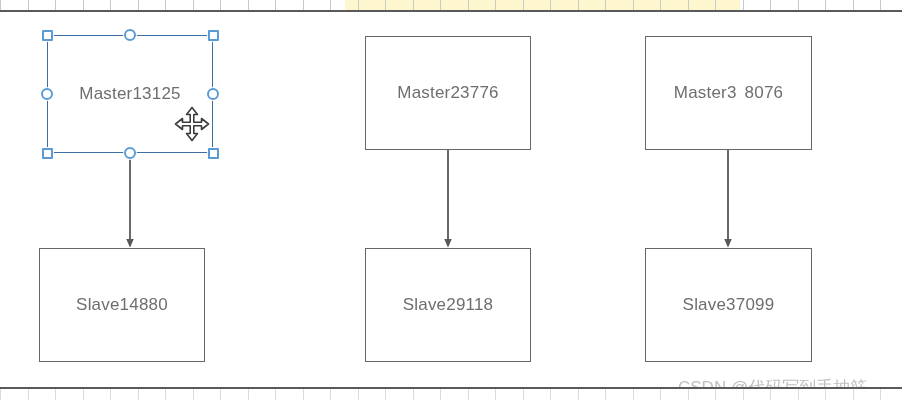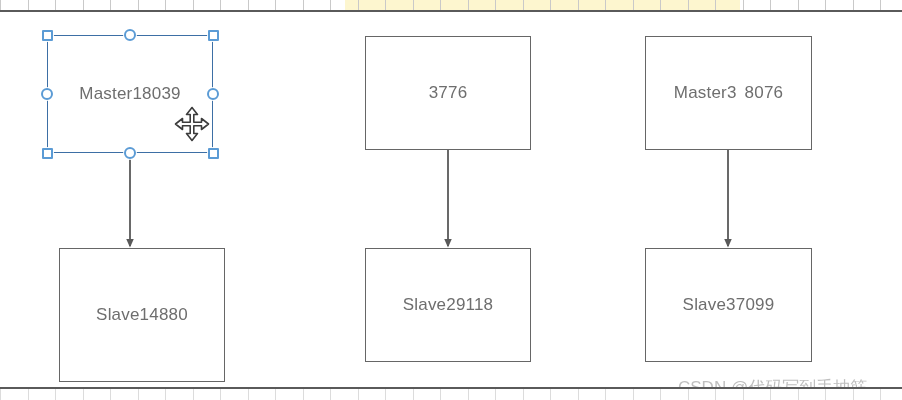--- a/index.html
+++ b/index.html
@@ -185,30 +185,31 @@
         </marker>
       </defs>
     <line x1="130" y1="141" x2="130" y2="234" stroke="#595959" stroke-width="1.8" marker-end="url(#arrowhead)"></line>
         <line x1="448" y1="138" x2="448" y2="234" stroke="#595959" stroke-width="1.8" marker-end="url(#arrowhead)"></line>
         <line x1="728" y1="138" x2="728" y2="234" stroke="#595959" stroke-width="1.8" marker-end="url(#arrowhead)"></line>
       </svg>
 
     <div id="nodes-layer">
         <div class="node selected" style="left: 47px; top: 23px; width: 166px; height: 118px; color: rgb(110, 110, 110);">
           <span>Master1</span>
-          <span class="node-port">8039</span>
+          <span class="node-port">3125</span>
         </div>
         <div class="node" style="left: 365px; top: 24px; width: 166px; height: 114px; border-color: rgb(102, 102, 102); color: rgb(110, 110, 110);">
+          <span>Master2</span>
           <span class="node-port">3776</span>
         </div>
         <div class="node" style="left: 645px; top: 24px; width: 167px; height: 114px; border-color: rgb(102, 102, 102); color: rgb(110, 110, 110); gap: 8px;">
           <span>Master3</span>
           <span class="node-port">8076</span>
         </div>
-        <div class="node" style="left: 59px; top: 236px; width: 166px; height: 134px; border-color: rgb(102, 102, 102); color: rgb(110, 110, 110);">
+        <div class="node" style="left: 39px; top: 236px; width: 166px; height: 114px; border-color: rgb(102, 102, 102); color: rgb(110, 110, 110);">
           <span>Slave1</span>
           <span class="node-port">4880</span>
         </div>
         <div class="node" style="left: 365px; top: 236px; width: 166px; height: 114px; border-color: rgb(102, 102, 102); color: rgb(110, 110, 110);">
           <span>Slave2</span>
           <span class="node-port">9118</span>
         </div>
         <div class="node" style="left: 645px; top: 236px; width: 167px; height: 114px; border-color: rgb(102, 102, 102); color: rgb(110, 110, 110);">
           <span>Slave3</span>
           <span class="node-port">7099</span>

